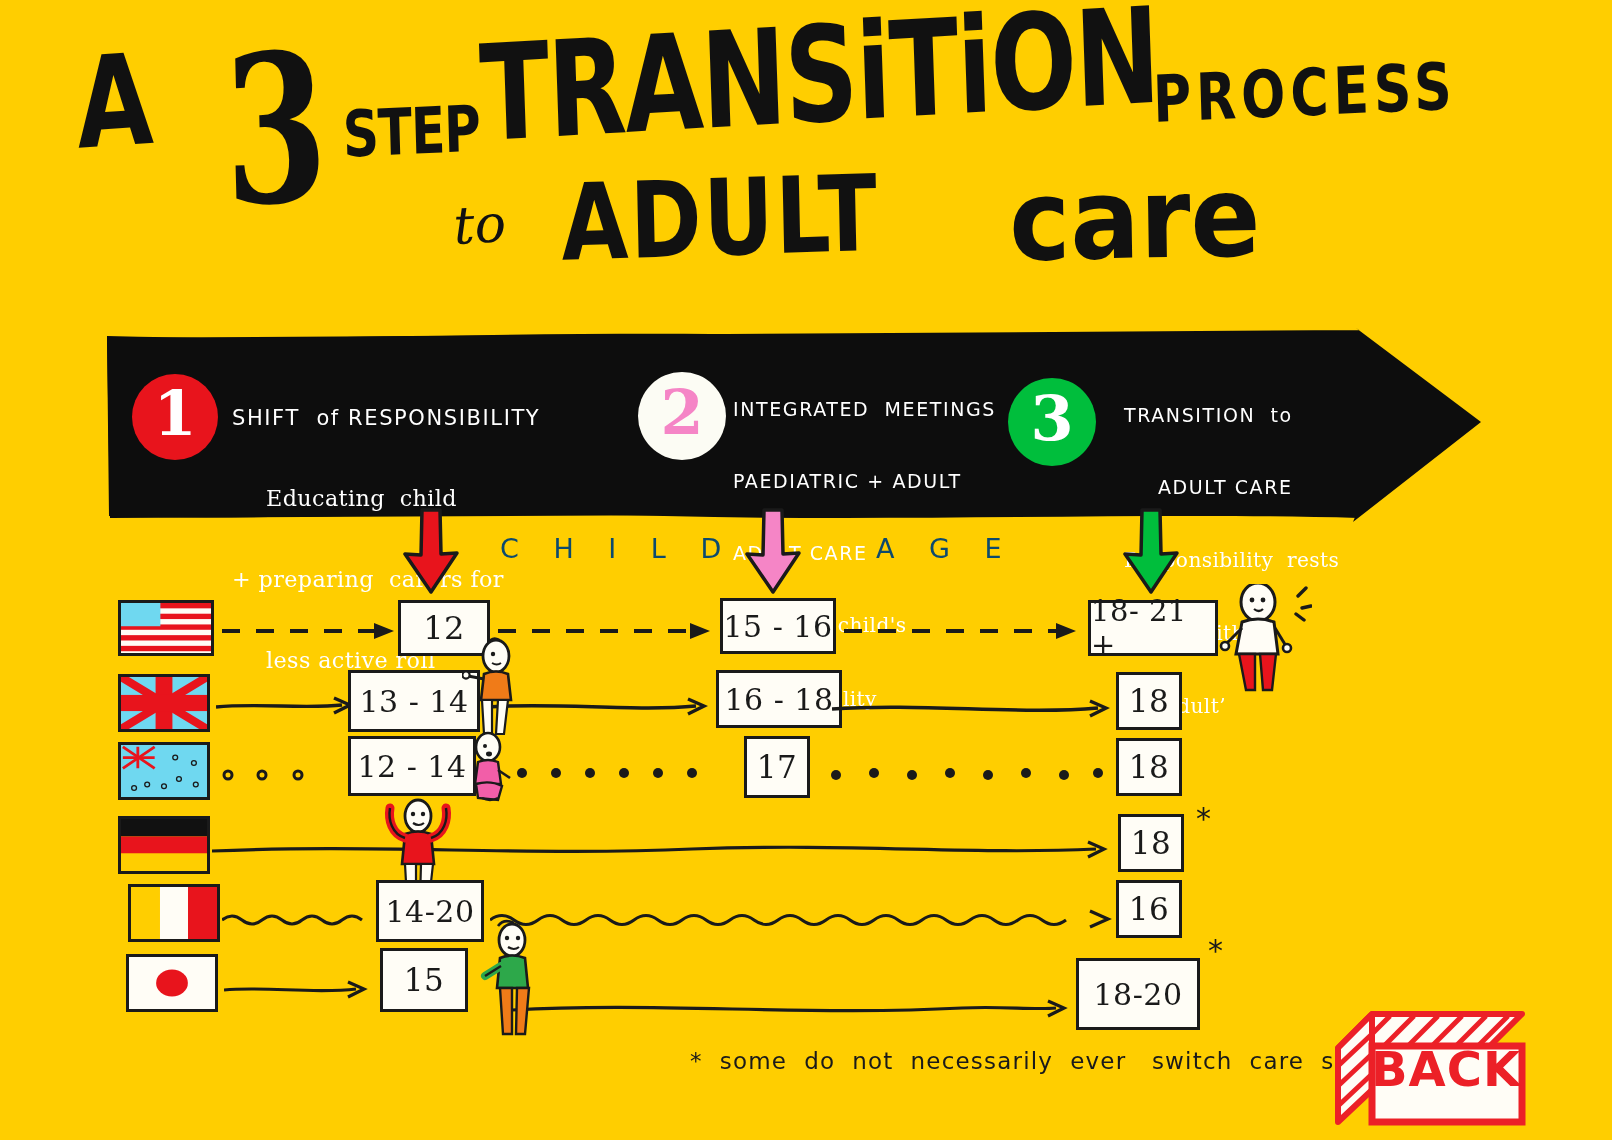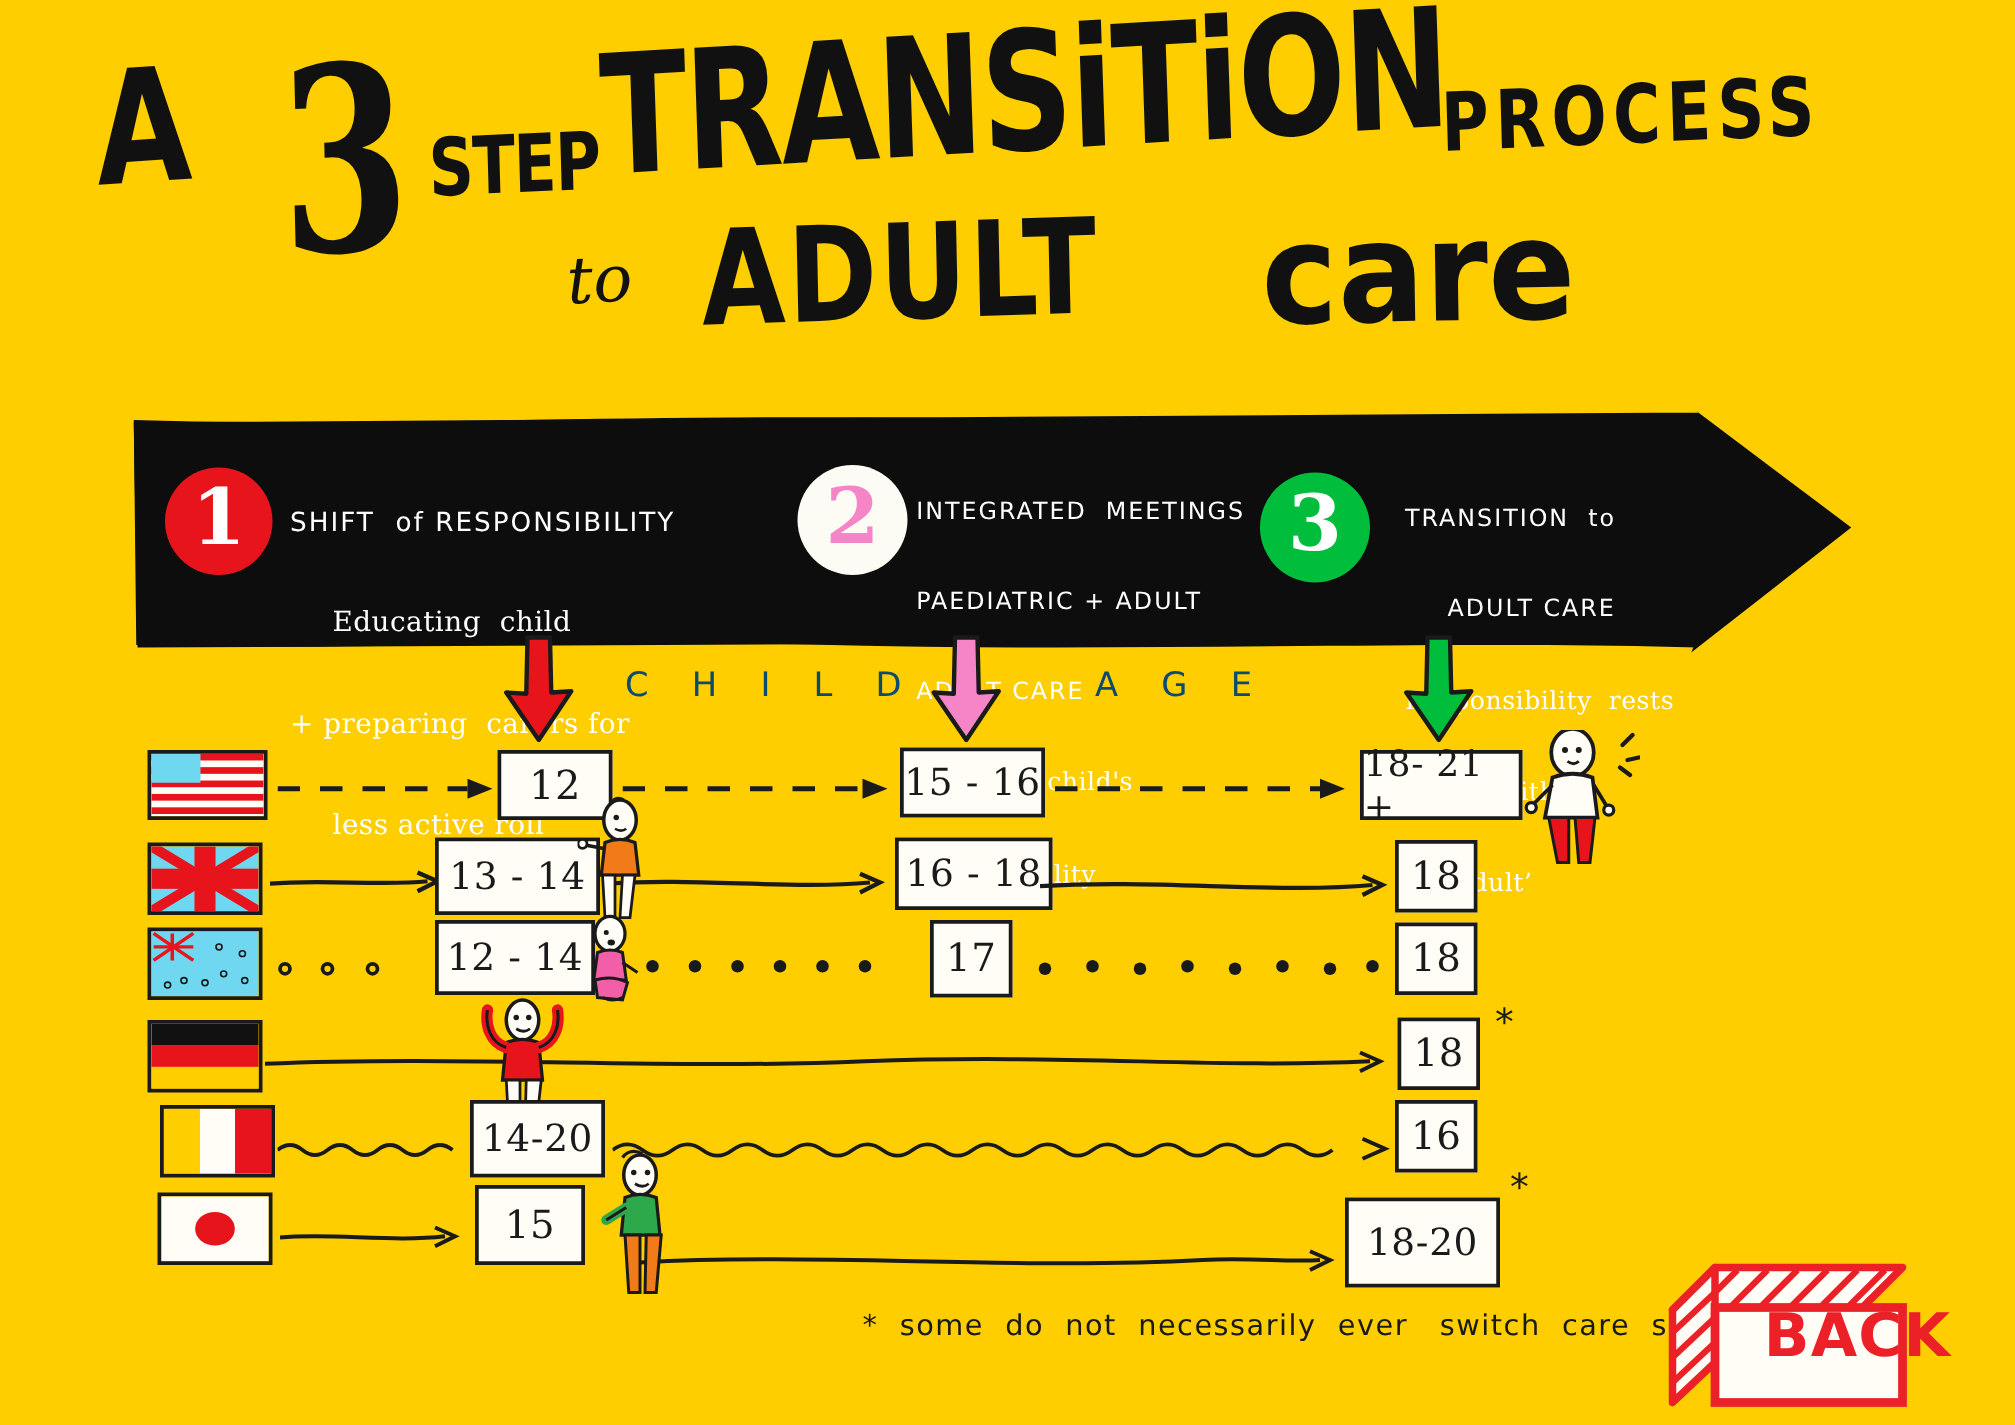--- a/index.html
+++ b/index.html
@@ -128,21 +128,20 @@
   }
 
   
   .back-btn { position: absolute; left: 1330px; top: 1010px; width: 200px; height: 120px; cursor: pointer; }
   .back-label {
     position: absolute; left: 1372px; top: 1038px; width: 148px; height: 62px;
     display: flex; align-items: center; justify-content: center;
     font-family: "DejaVu Sans", sans-serif; font-weight: bold;
     font-size: 48px; color: #EC2027; letter-spacing: 1px;
     pointer-events: none;
-    margin-left: 40px;
   }
 </style>
 </head>
 <body>
 
 <div id="stage">
 
   <div class="title-wrap">
     <div class="t-a">A</div>
     <div class="t-3">3</div>

